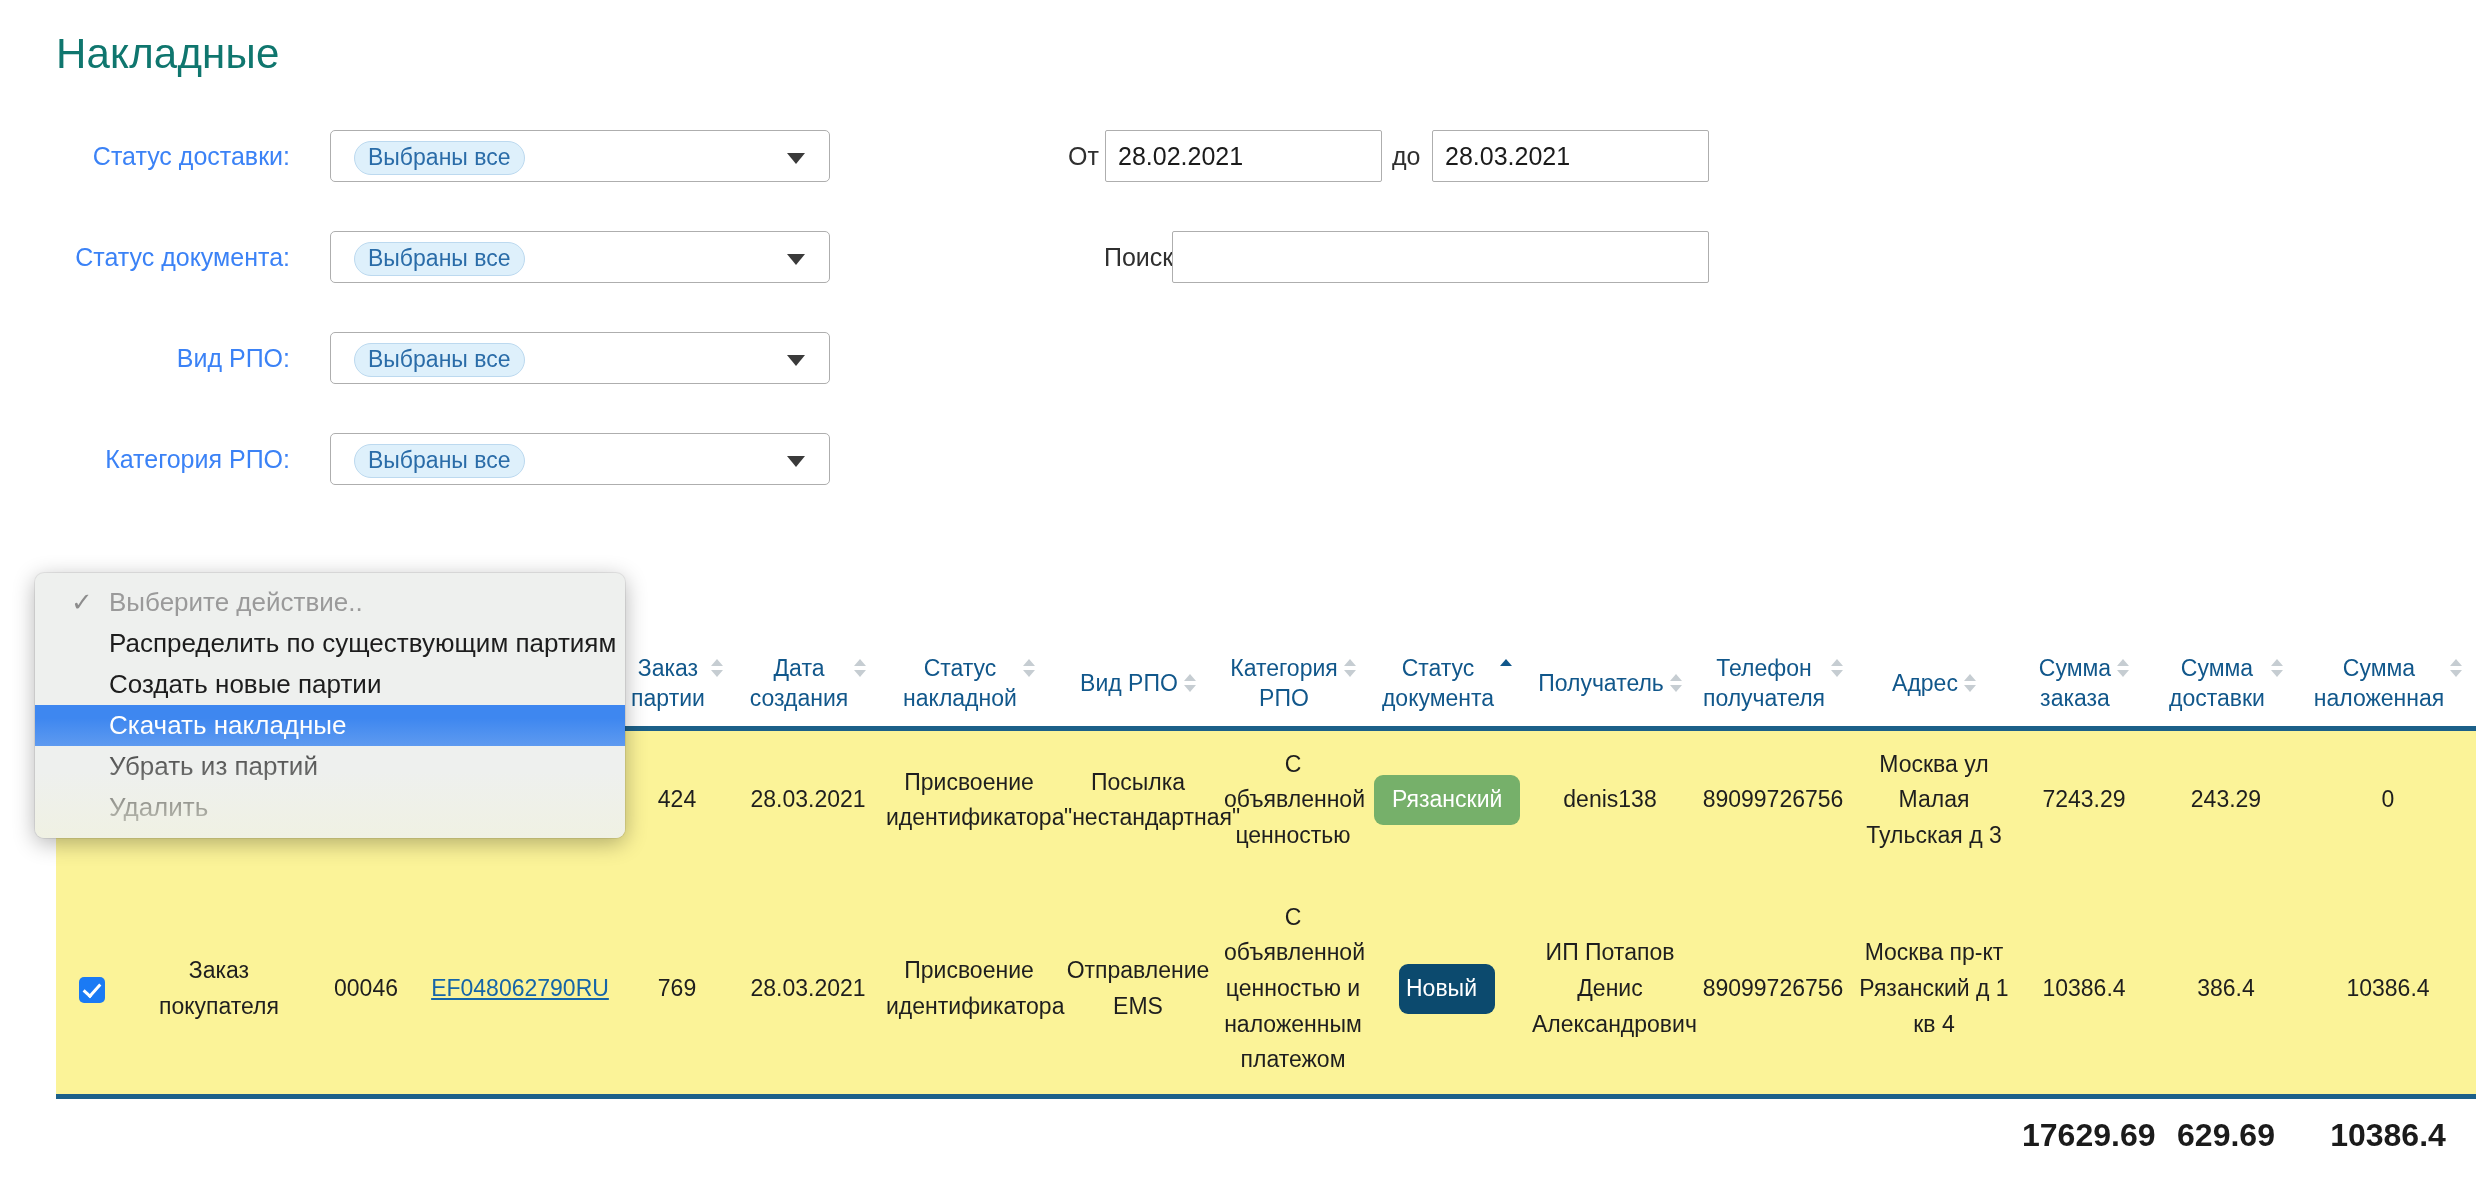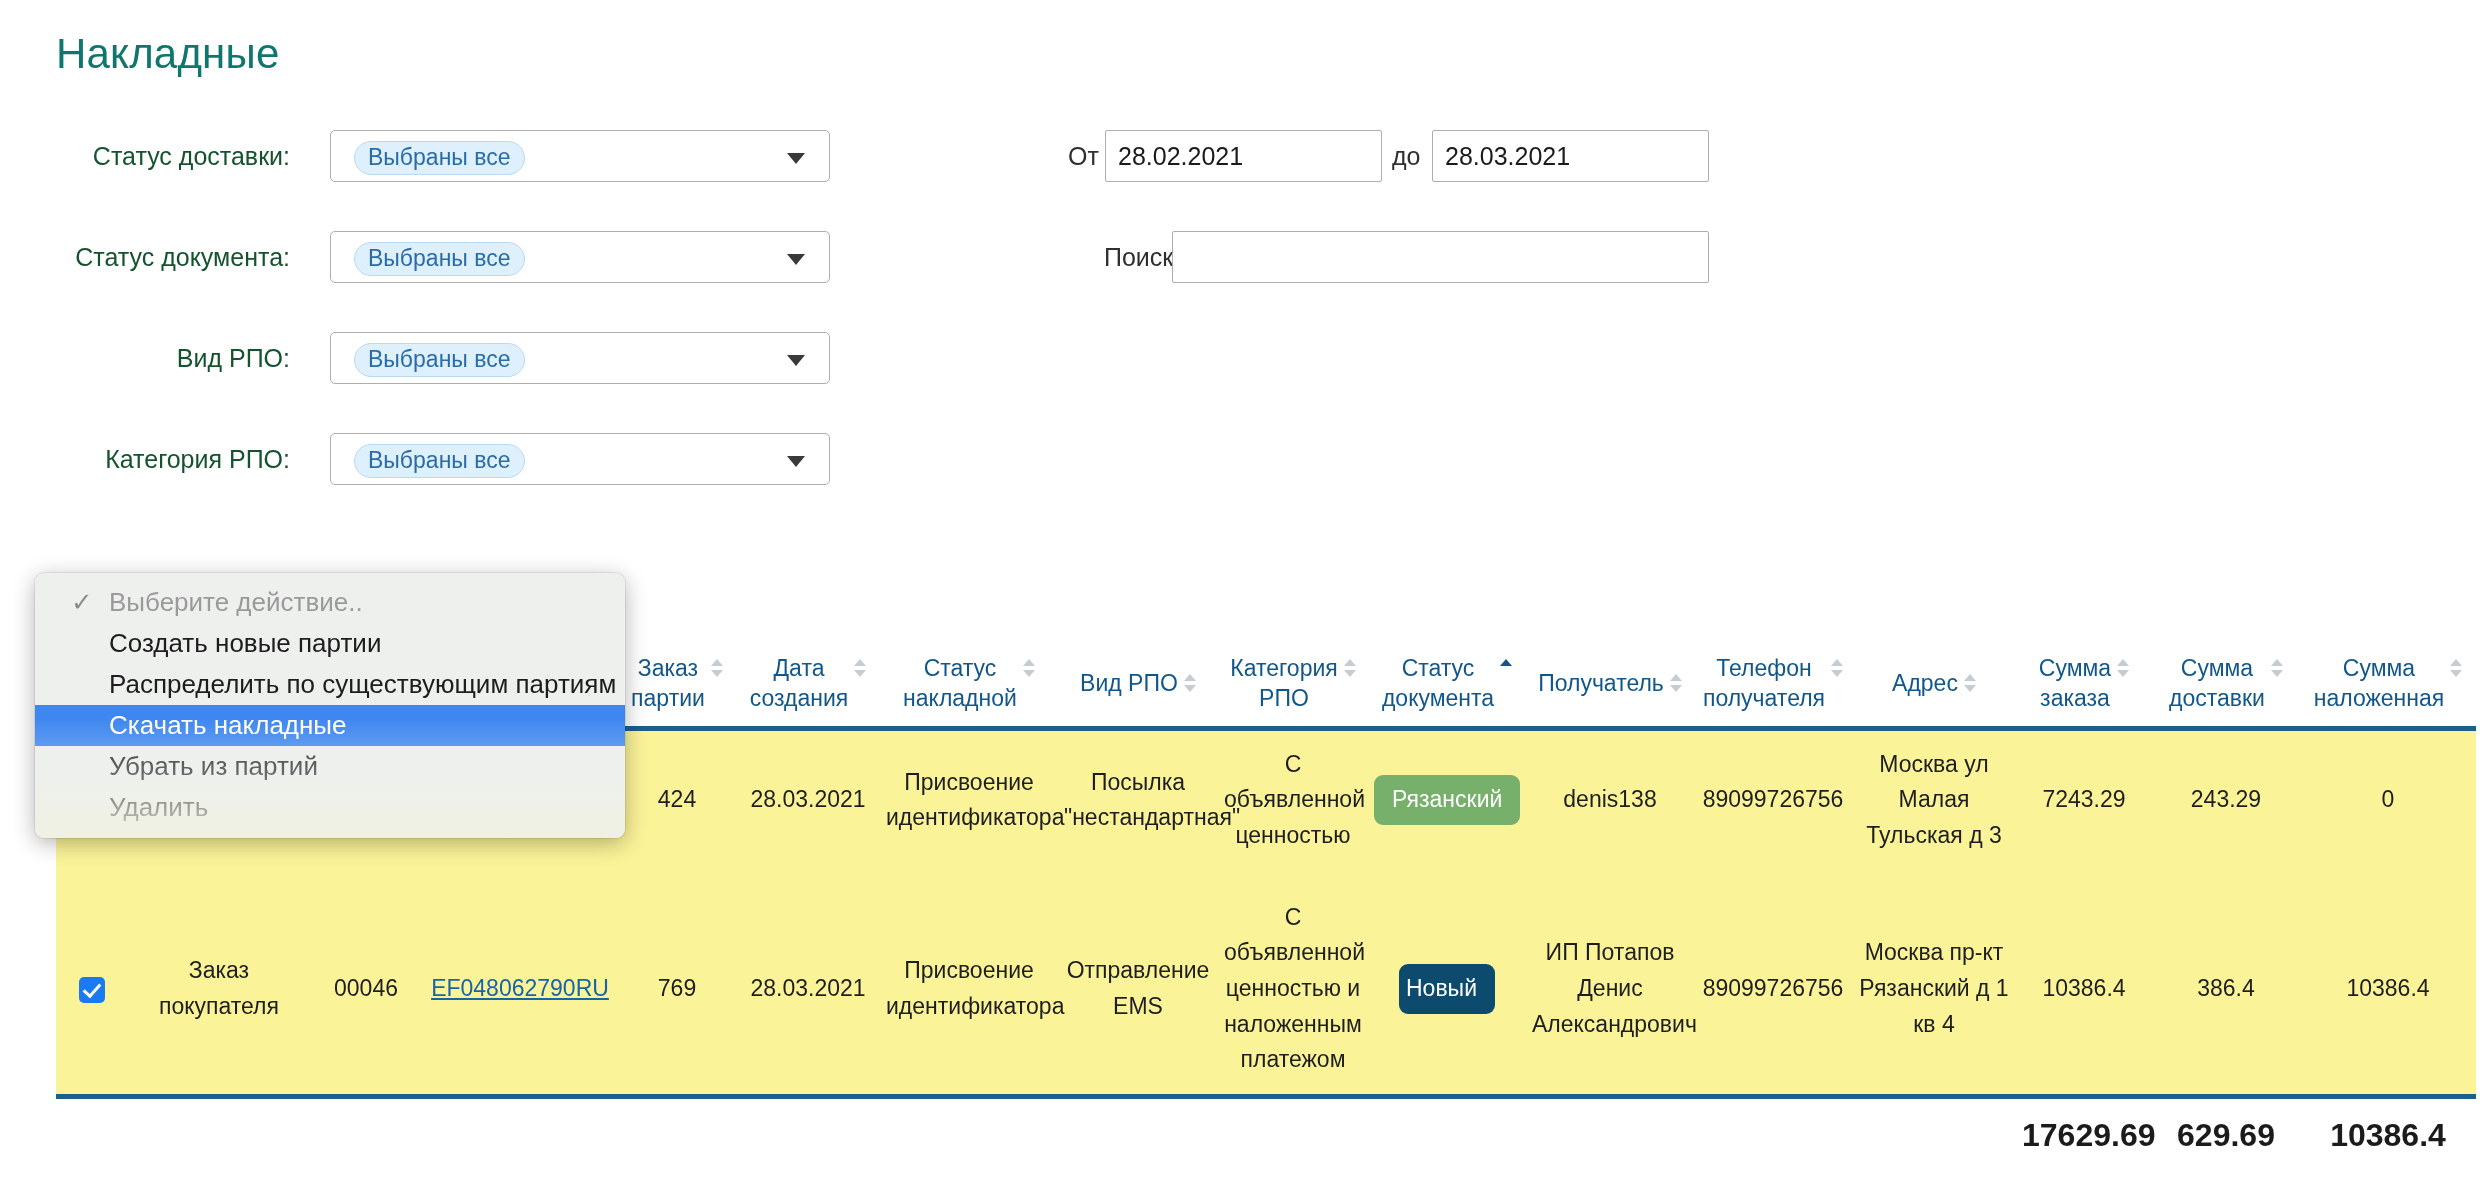--- a/index.html
+++ b/index.html
@@ -36,21 +36,21 @@
   }
   .filter-row {
     position: absolute;
     left: 0;
     height: 52px;
   }
   .filter-label {
     position: absolute;
     text-align: right;
     font-size: 25px;
-    color: #14532d;
+    color: #3b82f6;
     line-height: 52px;
     white-space: nowrap;
   }
   .multiselect {
     position: absolute;
     left: 330px;
     width: 500px;
     height: 52px;
     box-sizing: border-box;
     border: 1px solid #aeaeae;
@@ -528,24 +528,24 @@
     </tfoot>
   </table>
 </div>
 
 <div class="action-menu">
   <div class="mi disabled">
     <span class="tick">✓</span>
     <span>Выберите действие..</span>
   </div>
   <div class="mi">
+    <span>Распределить по существующим партиям</span>
+  </div>
+  <div class="mi">
     <span>Создать новые партии</span>
-  </div>
-  <div class="mi">
-    <span>Распределить по существующим партиям</span>
   </div>
   <div class="mi selected">
     <span>Скачать накладные</span>
   </div>
   <div class="mi">
     <span>Убрать из партий</span>
   </div>
   <div class="mi">
     <span>Удалить</span>
   </div>

